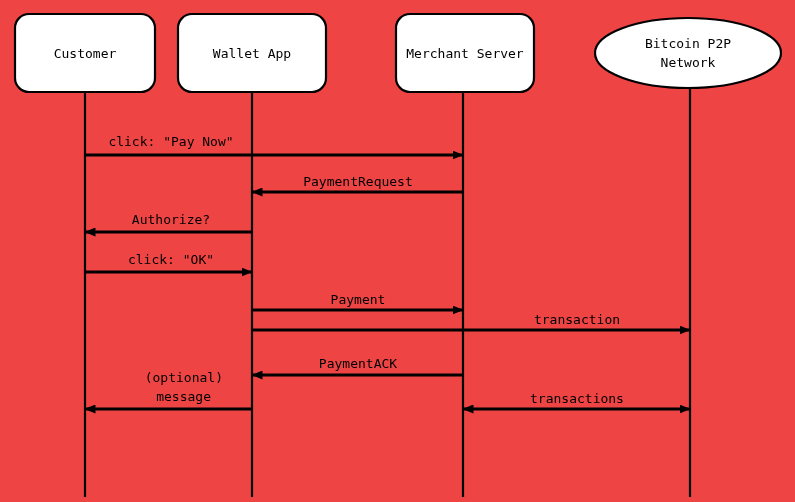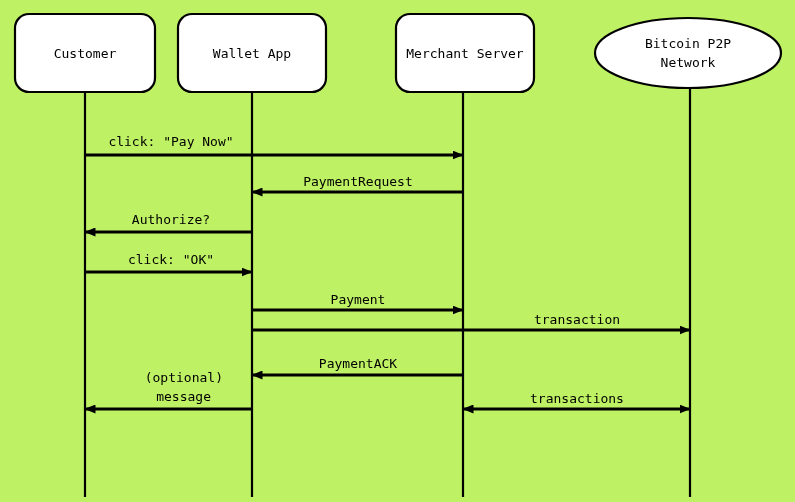--- a/index.html
+++ b/index.html
@@ -8,21 +8,21 @@
     padding: 0;
     background: #ffffff;
   }
   body {
     font-family: "DejaVu Sans Mono", "Liberation Mono", monospace;
   }
   #diagram-root {
     position: relative;
     width: 795px;
     height: 502px;
-    background: #bef264;
+    background: #ef4444;
     overflow: hidden;
   }
   svg#diagram-canvas {
     position: absolute;
     top: 0;
     left: 0;
     width: 795px;
     height: 502px;
     display: block;
   }

